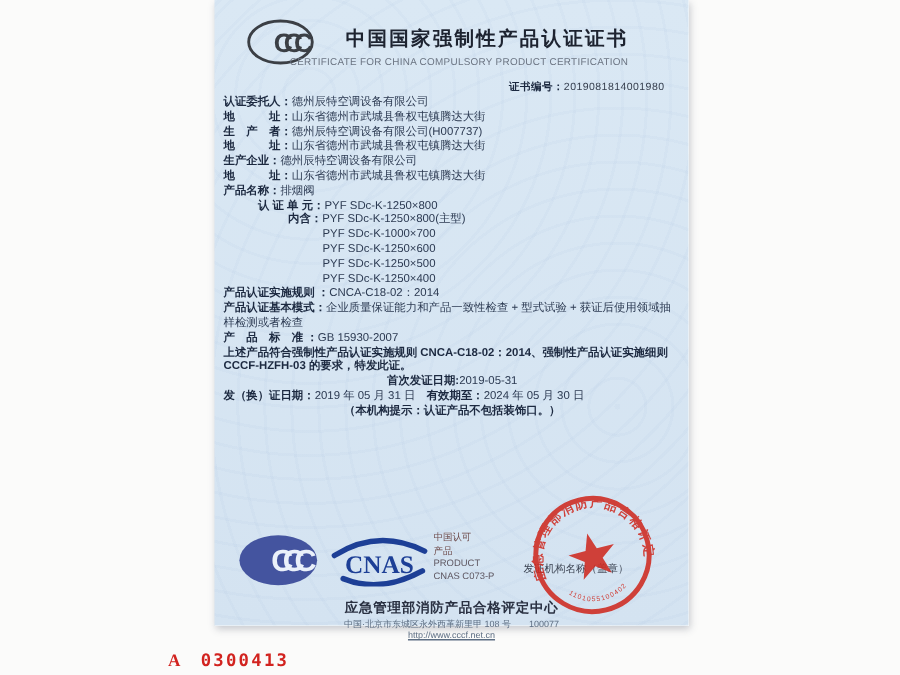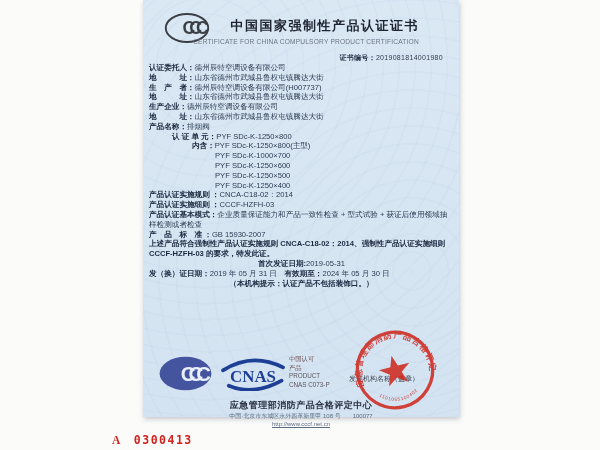--- a/index.html
+++ b/index.html
@@ -103,21 +103,20 @@
       <div class="line"><span class="lbl">生产企业：</span><span>德州辰特空调设备有限公司</span></div>
       <div class="line"><span class="lbl">地　　　址：</span><span>山东省德州市武城县鲁权屯镇腾达大街</span></div>
       <div class="line"><span class="lbl">产品名称：</span><span>排烟阀</span></div>
       <div class="line indent1"><span class="lbl">认 证 单 元：</span><span>PYF SDc-K-1250×800</span></div>
       <div class="line indent2"><span class="lbl">内含：</span><span>PYF SDc-K-1250×800(主型)</span></div>
       <div class="line indent2" style="padding-left:66px;"><span>PYF SDc-K-1000×700</span></div>
       <div class="line indent2" style="padding-left:66px;"><span>PYF SDc-K-1250×600</span></div>
       <div class="line indent2" style="padding-left:66px;"><span>PYF SDc-K-1250×500</span></div>
       <div class="line indent2" style="padding-left:66px;"><span>PYF SDc-K-1250×400</span></div>
       <div class="line"><span class="lbl">产品认证实施规则 ：</span><span>CNCA-C18-02：2014</span></div>
-      <div class="line"><span class="lbl">产品认证实施细则 ：</span><span>CCCF-HZFH-03</span></div>
       <div class="wrapln"><span class="lbl">产品认证基本模式：</span><span>企业质量保证能力和产品一致性检查 + 型式试验 + 获证后使用领域抽样检测或者检查</span></div>
       <div class="line"><span class="lbl">产　品　标　准 ：</span><span>GB 15930-2007</span></div>
       <div class="wrapln bold">上述产品符合强制性产品认证实施规则 CNCA-C18-02：2014、强制性产品认证实施细则 CCCF-HZFH-03 的要求，特发此证。</div>
       <div class="center"><span class="lbl">首次发证日期:</span><span>2019-05-31</span></div>
       <div class="line"><span class="lbl">发（换）证日期：</span><span>2019 年 05 月 31 日</span><span>　</span><span class="lbl">有效期至：</span><span>2024 年 05 月 30 日</span></div>
       <div class="center bold">（本机构提示：认证产品不包括装饰口。）</div>
     </div>
 
 
     <div class="logos">

